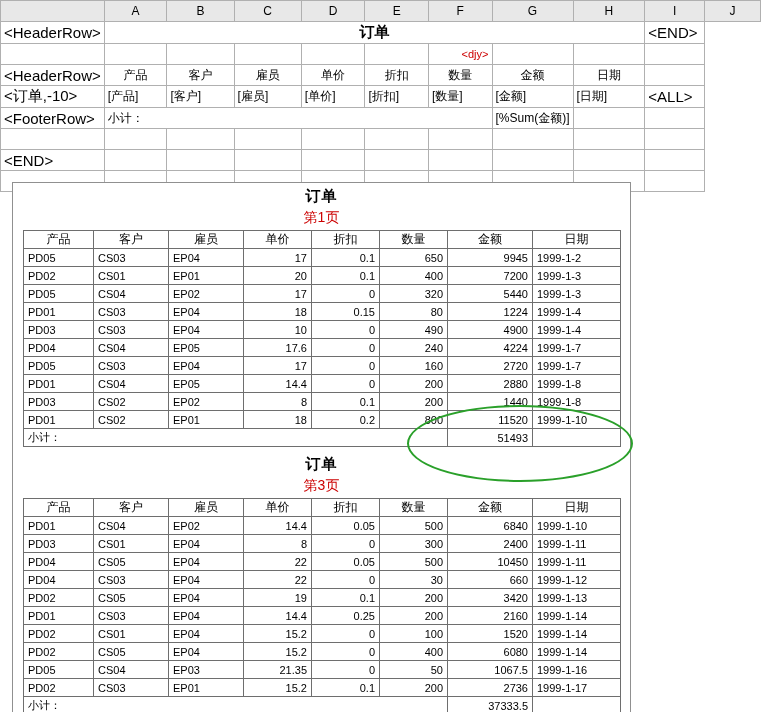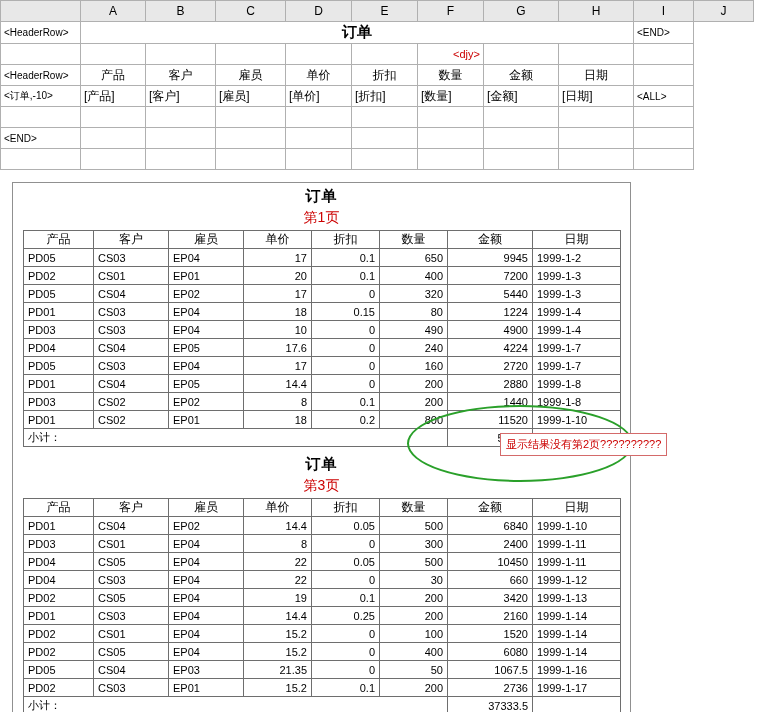--- a/index.html
+++ b/index.html
@@ -39,21 +39,21 @@
   }
   .colhdr {
     background: #e8e8e8;
     text-align: center;
     font-weight: normal;
     font-size: 12px;
     color: #000;
     height: 16px;
   }
   .rowcell { background: #ffffff; }
-  .tagcell { font-size: 10px; }
+  .tagcell { font-size: 15px; }
   .bigtitle {
     text-align: center;
     font-size: 15px;
     font-weight: bold;
   }
   .redsmall {
     color: #cc0000;
     text-align: right;
     font-size: 11px;
   }
@@ -200,20 +200,27 @@
         <td class="rowcell">[客户]</td>
         <td class="rowcell">[雇员]</td>
         <td class="rowcell">[单价]</td>
         <td class="rowcell">[折扣]</td>
         <td class="rowcell">[数量]</td>
         <td class="rowcell">[金额]</td>
         <td class="rowcell">[日期]</td>
         <td class="rowcell tagcell">&lt;ALL&gt;</td>
       </tr>
 
+      <tr>
+        <td class="rowcell tagcell">&lt;FooterRow&gt;</td>
+        <td class="rowcell" colspan="6">小计：</td>
+        <td class="rowcell">[%Sum(金额)]</td>
+        <td class="rowcell"></td>
+        <td class="rowcell"></td>
+      </tr>
 
 
       <tr>
         <td class="rowcell"></td>
         <td class="rowcell"></td>
         <td class="rowcell"></td>
         <td class="rowcell"></td>
         <td class="rowcell"></td>
         <td class="rowcell"></td>
         <td class="rowcell"></td>
@@ -517,15 +524,14 @@
           <td class="num">37333.5</td>
           <td class="txt"></td>
         </tr>
       </tbody>
         </table>
     </div>
 
   </div>
 
   <div class="ellipse"></div>
-  <div class="callout">显示结果没有第2页??????????</div>
 
 </div>
 
 </body></html>

